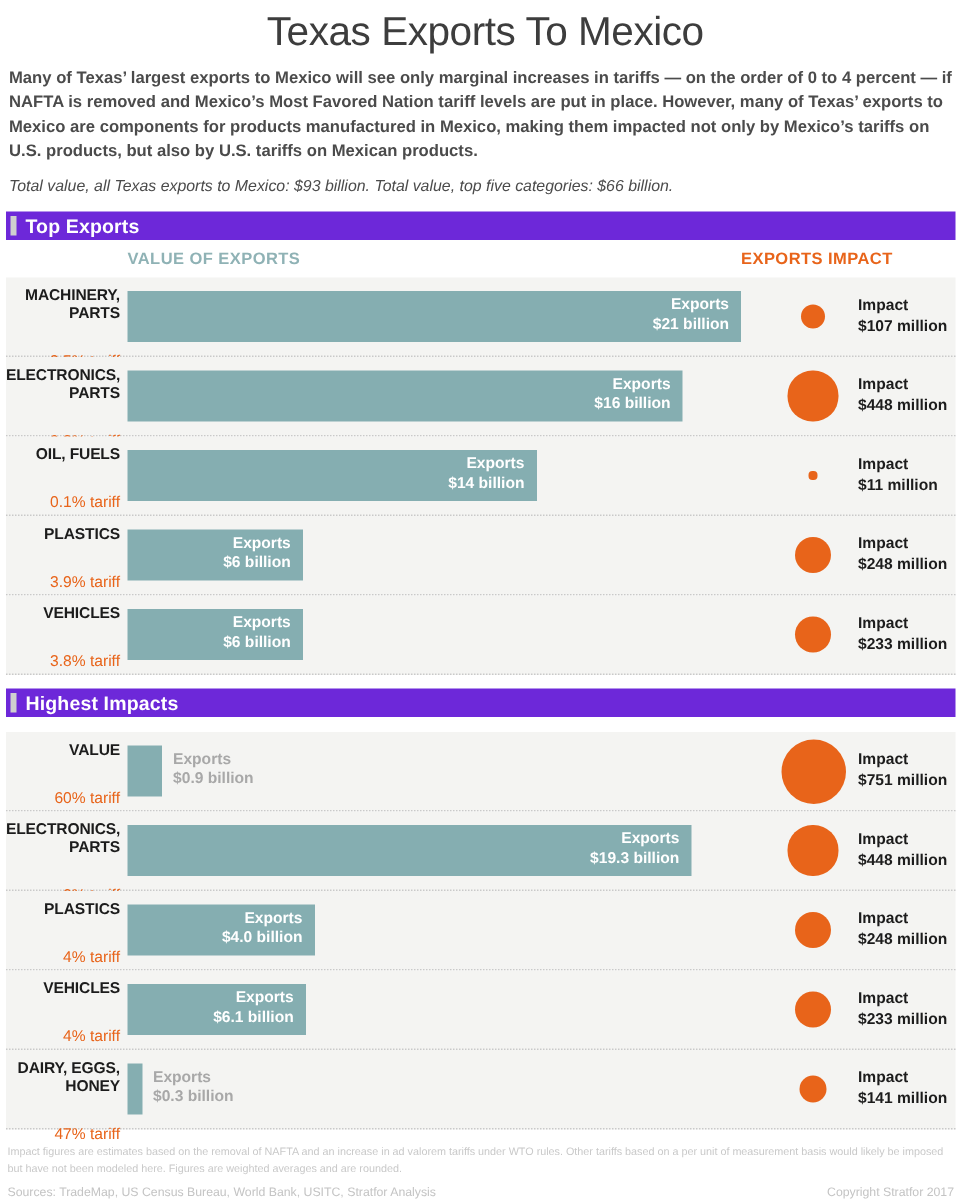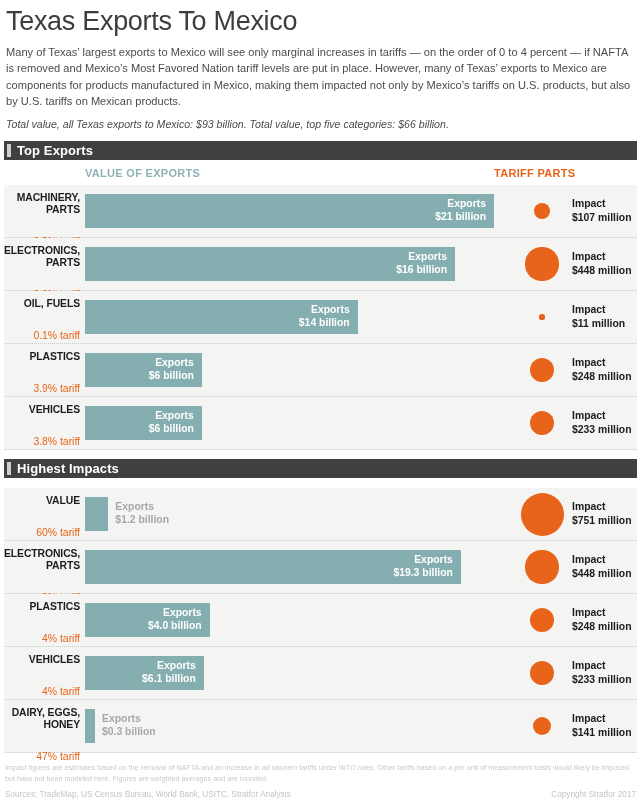--- a/index.html
+++ b/index.html
@@ -23,39 +23,41 @@
   }
 
   
   .title {
     font-size: 27px;
     font-weight: 400;
     letter-spacing: -0.3px;
     color: #3d3d3d;
     margin: 6px 0 0 6px;
     line-height: 1.15;
+    text-align: center;
   }
   .intro {
     margin: 7px 6px 0 6px;
     font-size: 11.1px;
     line-height: 1.47;
     color: #4b4b4b;
+    font-weight: bold;
   }
   .totals {
     margin: 8px 6px 0 6px;
     font-size: 10.6px;
     font-style: italic;
     color: #4b4b4b;
     line-height: 1.4;
   }
 
   
   .section-bar {
     margin: 9px 4px 0 4px;
-    background: #404040;
+    background: #6d28d9;
     height: 19px;
     display: flex;
     align-items: center;
     position: relative;
   }
   .section-bar .accent {
     width: 4px;
     height: 13px;
     background: #cfcfcf;
     margin-left: 3px;
@@ -211,21 +213,21 @@
 
   <p class="totals">Total value, all Texas exports to Mexico: $93 billion. Total value, top five categories: $66 billion.</p>
 
   <div id="sections-container">
       <div class="section-bar">
         <span class="accent"></span>
         <span class="section-title">Top Exports</span>
       </div>
       <div class="col-heads">
         <span class="vo">VALUE OF EXPORTS</span>
-        <span class="ti">TARIFF PARTS</span>
+        <span class="ti">EXPORTS IMPACT</span>
       </div>
       <div class="rows">
         <div class="row">
           <div class="cat">
             <span class="name">MACHINERY, PARTS</span>
             <span class="tariff">0.5% tariff</span>
           </div>
           <div class="bar-track">
             <div class="bar" style="width: 409px;"></div>
             <div class="bar-label inside" style="left: 0px; width: 401px;">
@@ -330,21 +332,21 @@
       <div class="rows">
         <div class="row">
           <div class="cat">
             <span class="name">VALUE</span>
             <span class="tariff">60% tariff</span>
           </div>
           <div class="bar-track">
             <div class="bar" style="width: 23.3714px;"></div>
             <div class="bar-label outside" style="left: 30.3714px;">
               <div>Exports</div>
-              <div>$1.2 billion</div>
+              <div>$0.9 billion</div>
             </div>
           </div>
           <div class="impact">
             <div class="dot" style="width: 43px; height: 43px; left: 8.5px; top: 4.5px;"></div>
             <div class="impact-label">
               <div>Impact</div>
               <div>$751 million</div>
             </div>
           </div>
         </div>

